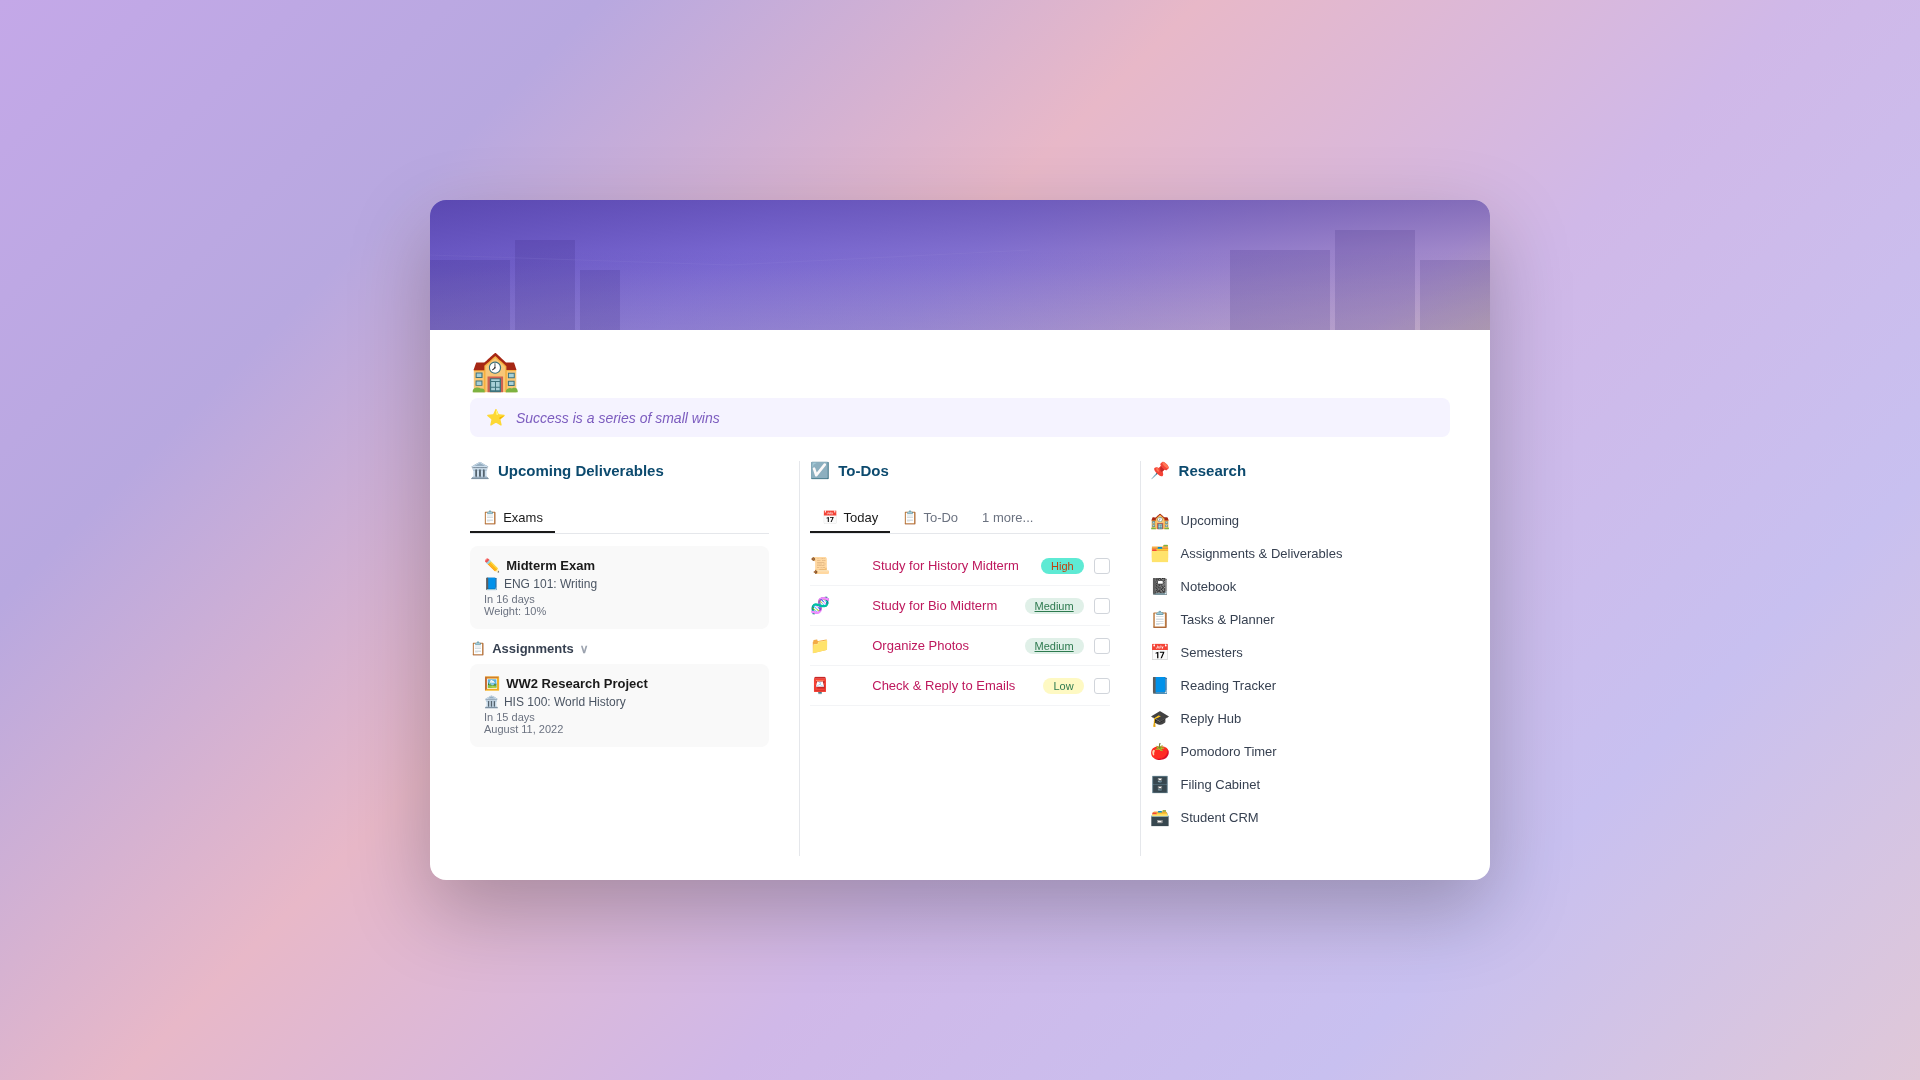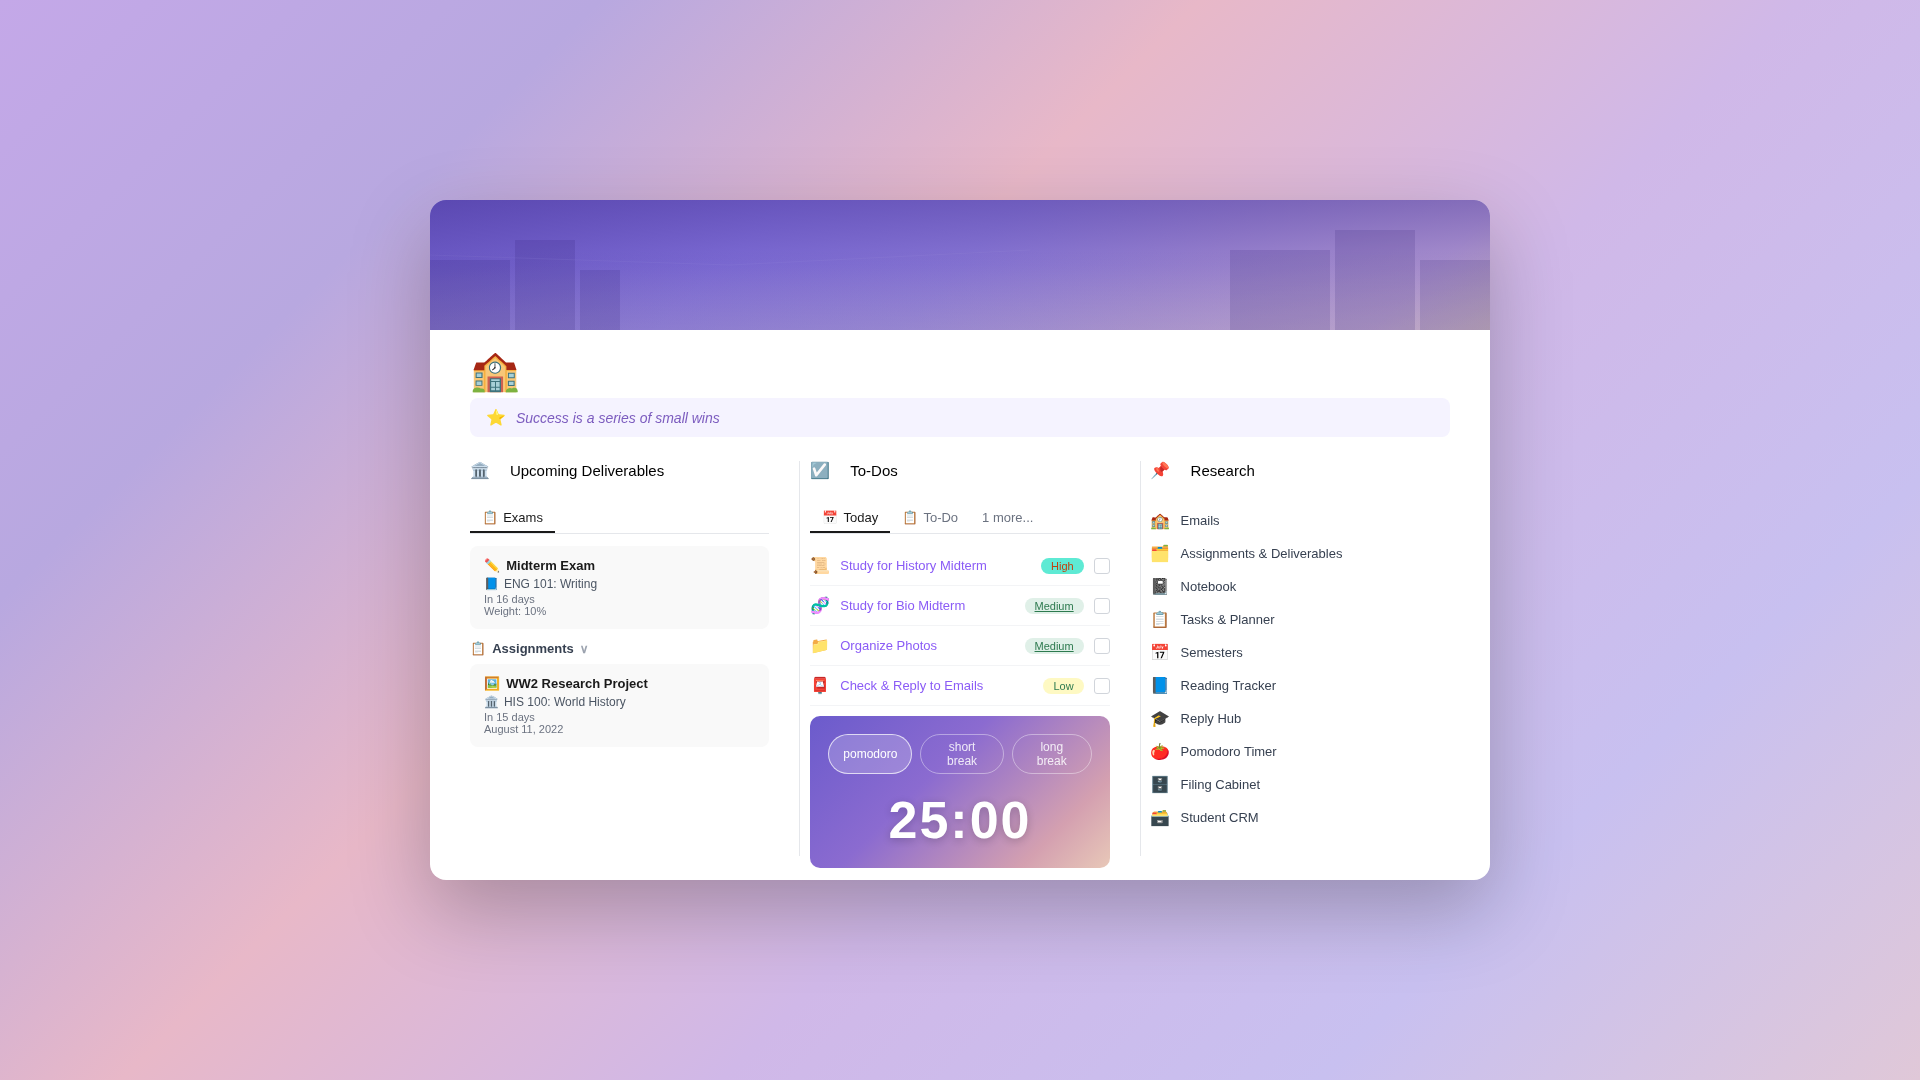--- a/index.html
+++ b/index.html
@@ -91,24 +91,23 @@
       padding-right: 0;
     }
     .column-header {
       display: flex;
       align-items: center;
       gap: 8px;
       margin-bottom: 16px;
       padding-bottom: 8px;
     }
     .column-title {
-      font-weight: 400;
-      color: #000000;
+      font-weight: 700;
+      color: #0c4a6e;
       font-size: 15px;
-      margin-left: 12px;
     }
     .section-tabs {
       display: flex;
       gap: 0;
       margin-bottom: 12px;
       border-bottom: 1px solid #e5e7eb;
     }
     .section-tab {
       padding: 6px 12px;
       font-size: 13px;
@@ -171,21 +170,22 @@
       border-bottom: 1px solid #f3f4f6;
       gap: 10px;
     }
     .todo-icon {
       font-size: 16px;
       flex-shrink: 0;
     }
     .todo-title {
       flex: 1;
       font-size: 13px;
-      color: #8b5cf6;
+      color: #be185d;
+      margin-left: 32px;
     }
     .priority-badge {
       padding: 2px 10px;
       border-radius: 20px;
       font-size: 11px;
       font-weight: 500;
       flex-shrink: 0;
     }
     .priority-high { background: #5eead4; color: #c2400c; }
     .priority-medium { background: #e0f0e8; color: #2d7a4f; text-decoration: underline; }
@@ -377,42 +377,34 @@
           <div class="todo-checkbox"></div>
         </div>
         <div class="todo-item">
           <span class="todo-icon">📮</span>
           <span class="todo-title">Check &amp; Reply to Emails</span>
           <span class="priority-badge priority-low">Low</span>
           <div class="todo-checkbox"></div>
         </div>
       </div>
 
-      <div class="pomodoro-widget">
-        <div class="pomodoro-tabs">
-          <button class="pomodoro-tab active">pomodoro</button>
-          <button class="pomodoro-tab">short break</button>
-          <button class="pomodoro-tab">long break</button>
-        </div>
-        <div class="pomodoro-time">25:00</div>
-      </div>
     </div>
 
     <div class="col-divider"></div>
 
     <div class="column">
       <div class="column-header">
         <span>📌</span>
         <span class="column-title">Research</span>
       </div>
 
       <div>
         <div class="directory-item">
           <span class="dir-icon">🏫</span>
-          <span>Emails</span>
+          <span>Upcoming</span>
         </div>
         <div class="directory-item">
           <span class="dir-icon">🗂️</span>
           <span>Assignments &amp; Deliverables</span>
         </div>
         <div class="directory-item">
           <span class="dir-icon">📓</span>
           <span>Notebook</span>
         </div>
         <div class="directory-item">

